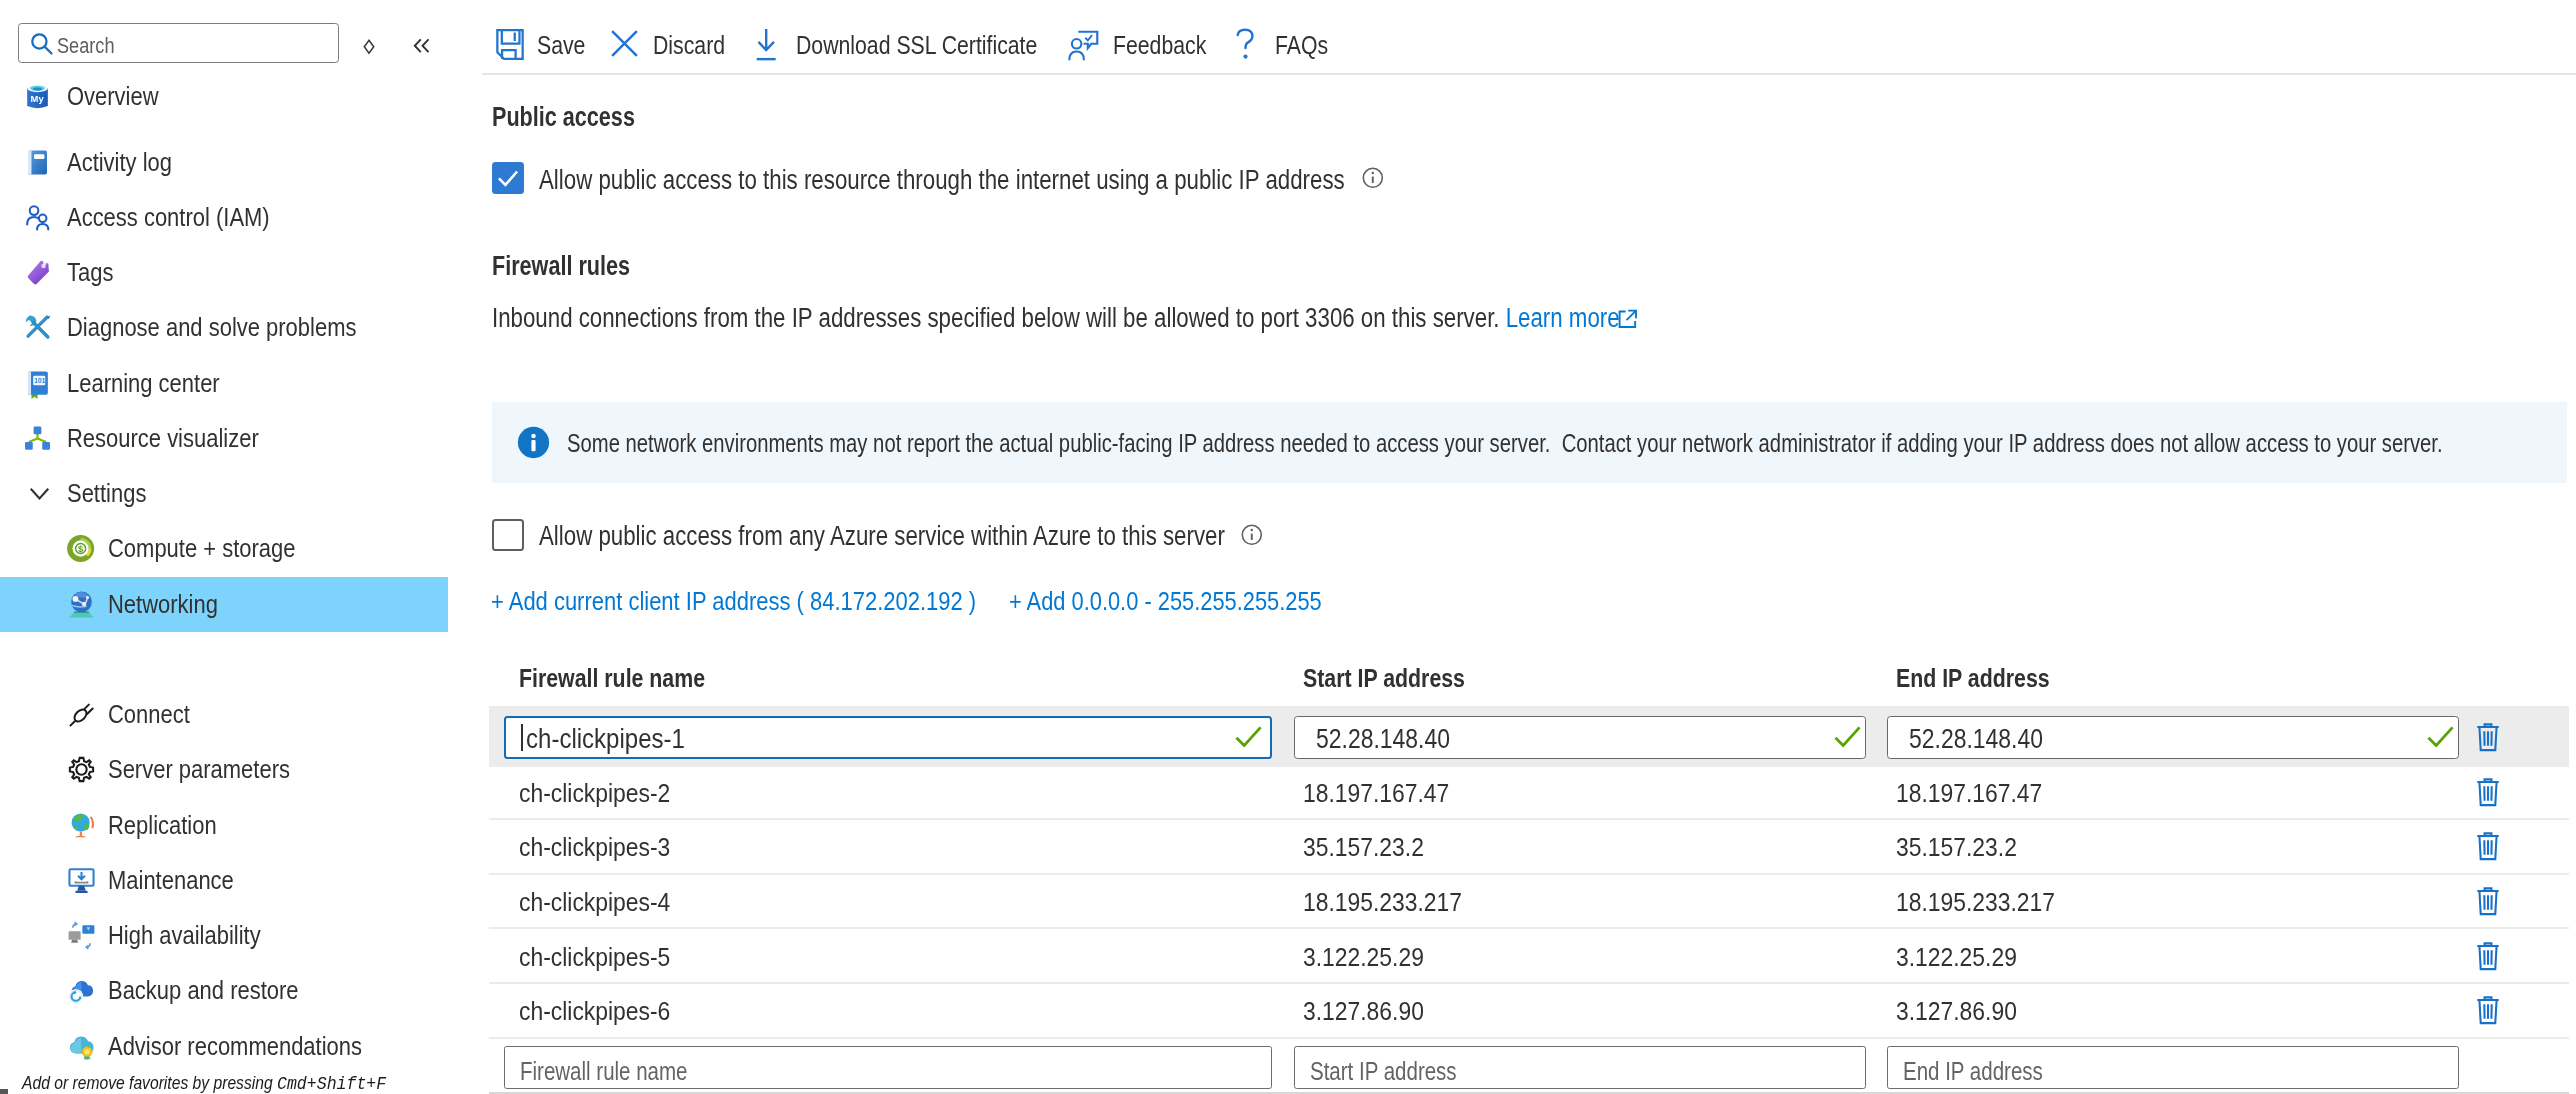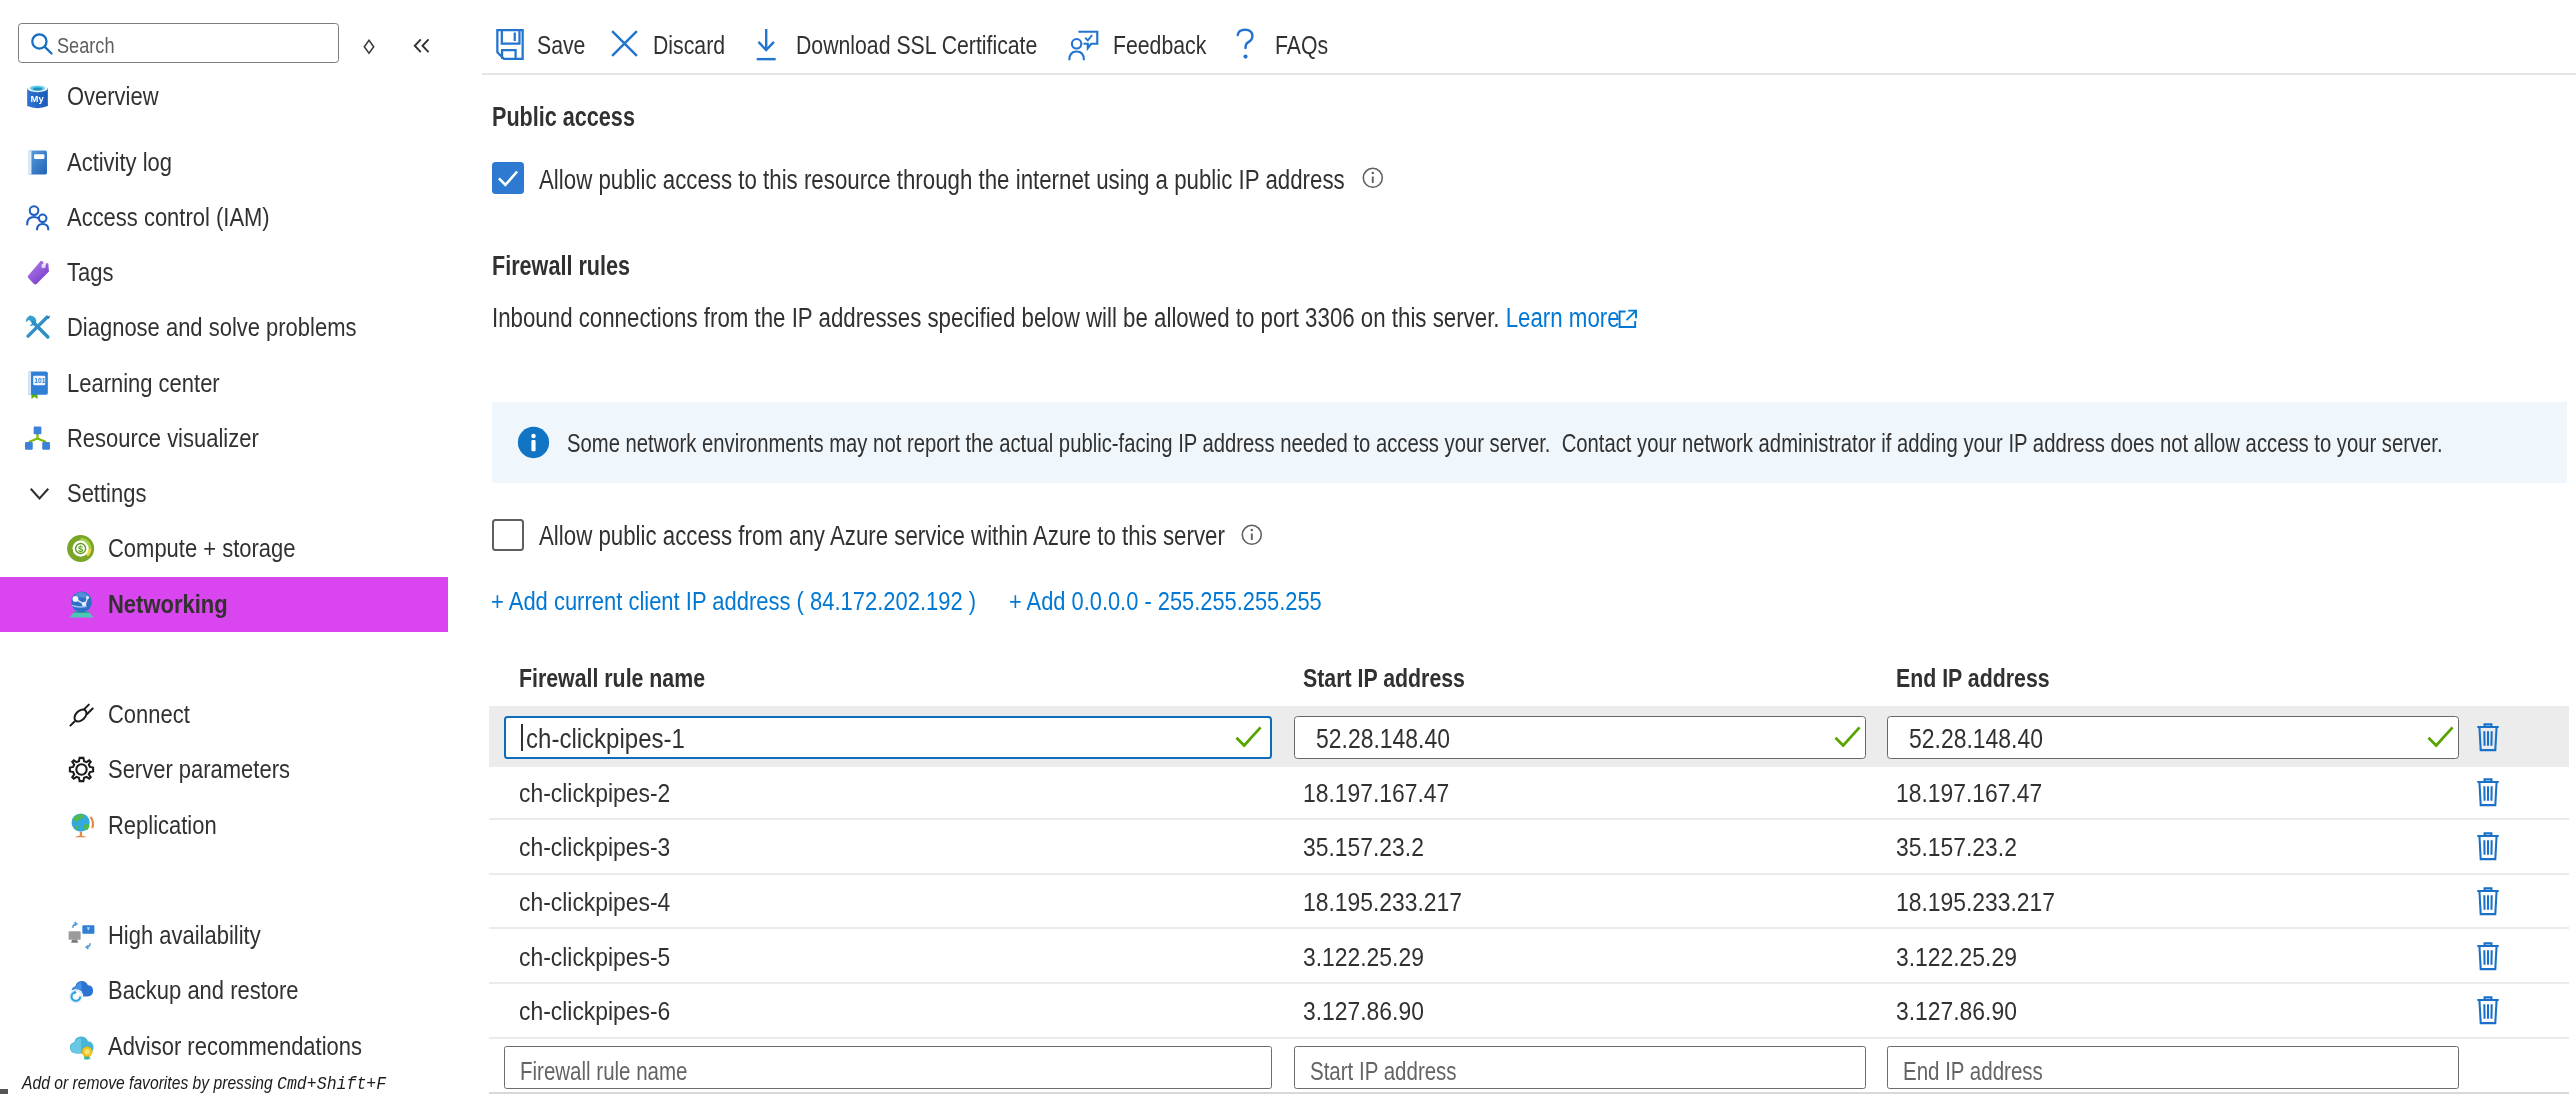--- a/index.html
+++ b/index.html
@@ -10,21 +10,21 @@
 
 
 #sidebar { position:absolute; left:0; top:0; width:448px; height:1095px; }
 #searchbox { position:absolute; left:18px; top:23px; width:321px; height:40px; border:1.7px solid #7c7c7c; border-radius:3.5px; }
 #searchph { position:absolute; left:57px; top:33px; font-size:21.6px; color:#605e5c; transform-origin:0 0; transform:scaleX(0.84); }
 .navrow { position:absolute; left:0; width:448px; height:55px; display:flex; align-items:center; font-size:26px; color:#323130; }
 .navrow .ic { position:absolute; left:22.4px; width:31px; height:31px; display:flex; align-items:center; justify-content:center; }
 .navrow .ic2 { position:absolute; left:66px; width:31px; height:31px; display:flex; align-items:center; justify-content:center; }
 .navrow .lbl { position:absolute; left:67px; transform-origin:0 50%; transform:scaleX(0.845); white-space:pre; }
 .navrow .lbl2 { position:absolute; left:108px; transform-origin:0 50%; transform:scaleX(0.845); white-space:pre; }
-.navsel { background:#d946ef; font-weight:bold; }
+.navsel { background:#7dd3fc; font-weight:normal; }
 #favnote { position:absolute; left:22.4px; top:1073px; font-size:18px; font-style:italic; color:#1b1b1b; white-space:pre; transform-origin:0 0; transform:scaleX(0.87); }
 
 
 .tbtxt { position:absolute; top:31px; font-size:25px; color:#323130; white-space:pre; transform-origin:0 0; transform:scaleX(0.85); }
 #tbline { position:absolute; left:482px; top:73px; width:2094px; height:1.7px; background:#e5e5e5; }
 
 
 .h1 { font-weight:bold; font-size:27px; transform:scaleX(0.80); }
 .body31 { font-size:27px; transform:scaleX(0.825); }
 .link { color:#0078d4; }
@@ -233,20 +233,32 @@
           <path d="M28.5 8 Q33 14 30.5 21" fill="none" stroke="#e8823c" stroke-width="2.4"></path>
           <circle cx="17" cy="14.5" r="10.5" fill="#35a8dc"></circle>
           <path d="M9 9 Q13 4.5 19 4.5 Q22 7 19.5 9.5 Q15 10 14 13 Q11 14 9 12 Z" fill="#52ba4a"></path>
           <path d="M20 18 Q24 15 27 17 Q27.5 21 24 23.5 Q20.5 23 20 18 Z" fill="#52ba4a"></path>
           <path d="M10 19 Q13 18 14.5 20.5 Q13.5 23.5 11 23 Q9.5 21 10 19 Z" fill="#52ba4a"></path>
         </svg>
       </span>
       <span class="lbl2">Replication</span>
     </div>
 
+  <div class="navrow" style="top:853px">
+      <span class="ic2">
+        <svg width="31" height="31" viewBox="0 0 36 36">
+          <rect x="4" y="5" width="28" height="19" rx="1.5" fill="none" stroke="#2f7fd4" stroke-width="2.4"></rect>
+          <path d="M18 8 L18 16 M14 12.5 L18 16.5 L22 12.5" fill="none" stroke="#2f7fd4" stroke-width="2.4"></path>
+          <path d="M11 19 L11 20.5 L25 20.5 L25 19" fill="none" stroke="#8a8886" stroke-width="2"></path>
+          <path d="M15 24 L21 24 L23 30 L13 30 Z" fill="#2456a0"></path>
+          <rect x="11" y="30" width="14" height="2.5" fill="#2456a0"></rect>
+        </svg>
+      </span>
+      <span class="lbl2">Maintenance</span>
+    </div>
 
   <div class="navrow" style="top:908px">
       <span class="ic2">
         <svg width="31" height="31" viewBox="0 0 36 36">
           <rect x="3" y="13" width="14" height="10" rx="1" fill="#9b9b9b"></rect>
           <path d="M7 23 L13 23 L14 26.5 L6 26.5 Z" fill="#7a7a7a"></path>
           <rect x="19" y="6" width="14" height="10" rx="1" fill="#2f7fd4"></rect>
           <path d="M24 8.5 L28 8.5 L26 12.5 Z" fill="#b5d4f0"></path>
           <path d="M8 9 Q8 5 12 4.5 M10 2.5 L12.5 4.5 L10 6.5" fill="none" stroke="#5ba0dc" stroke-width="2"></path>
           <path d="M28 27 Q28 31 24 31.5 M26 29.5 L23.5 31.5 L26 33.5" fill="none" stroke="#5ba0dc" stroke-width="2"></path>

